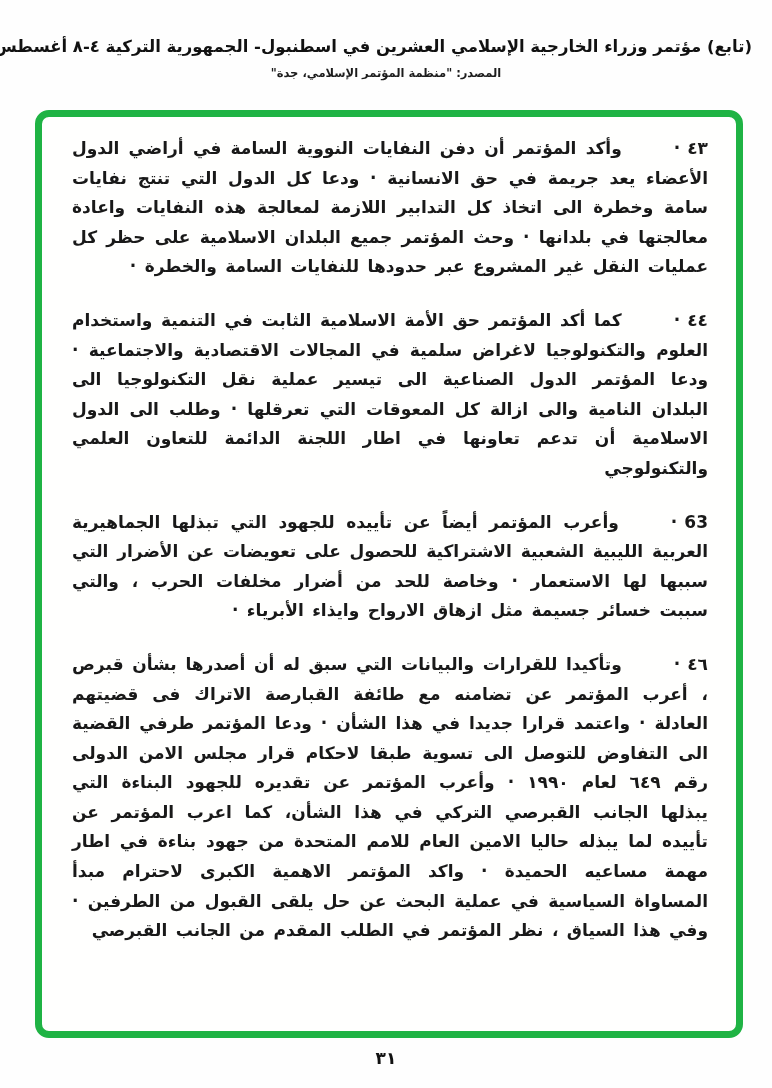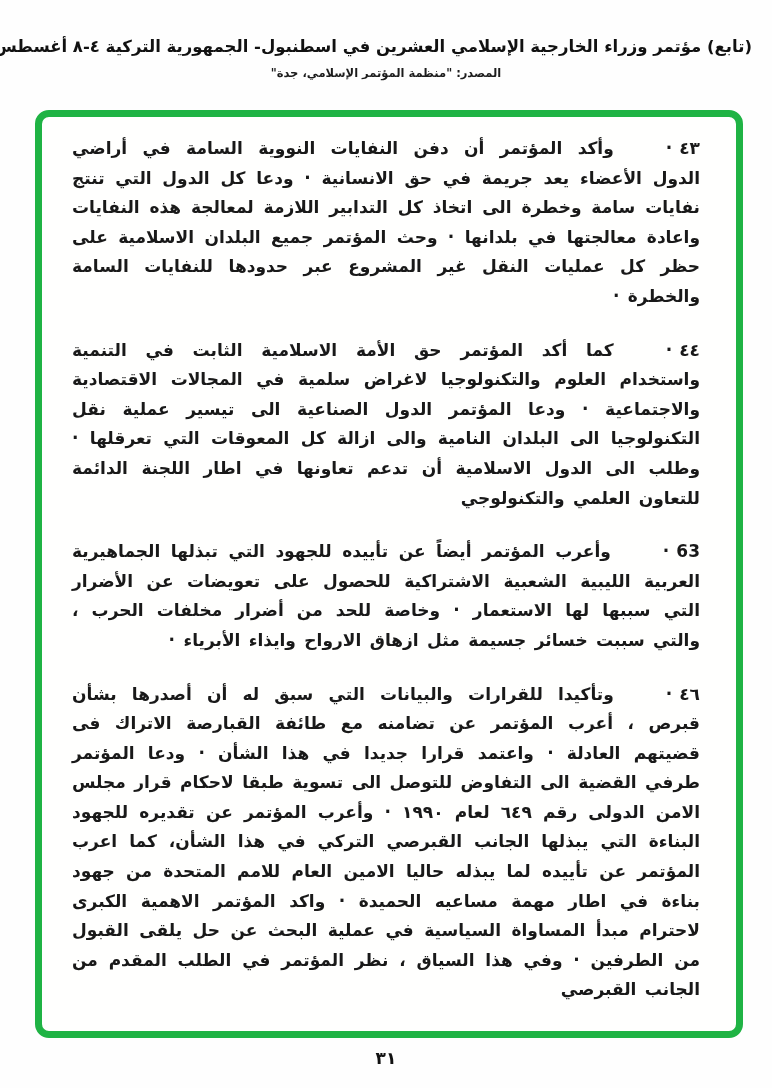--- a/index.html
+++ b/index.html
@@ -36,21 +36,21 @@
     font-size: 11.5px;
     font-weight: 700;
     color: #1c1c1c;
   }
   .highlight-frame {
     position: absolute;
     left: 35px; top: 110px;
     width: 708px; height: 928px;
     border: 7px solid #1fb344;
     border-radius: 14px;
-    padding: 17px 36px 0 30px;
+    padding: 17px 28px 0 30px;
     overflow: hidden;
     background: #fffffe;
   }
   .body-text {
     direction: rtl;
     text-align: justify;
     font-size: 17px;
     font-weight: 700;
     line-height: 29.6px;
     word-spacing: 2.5px;

